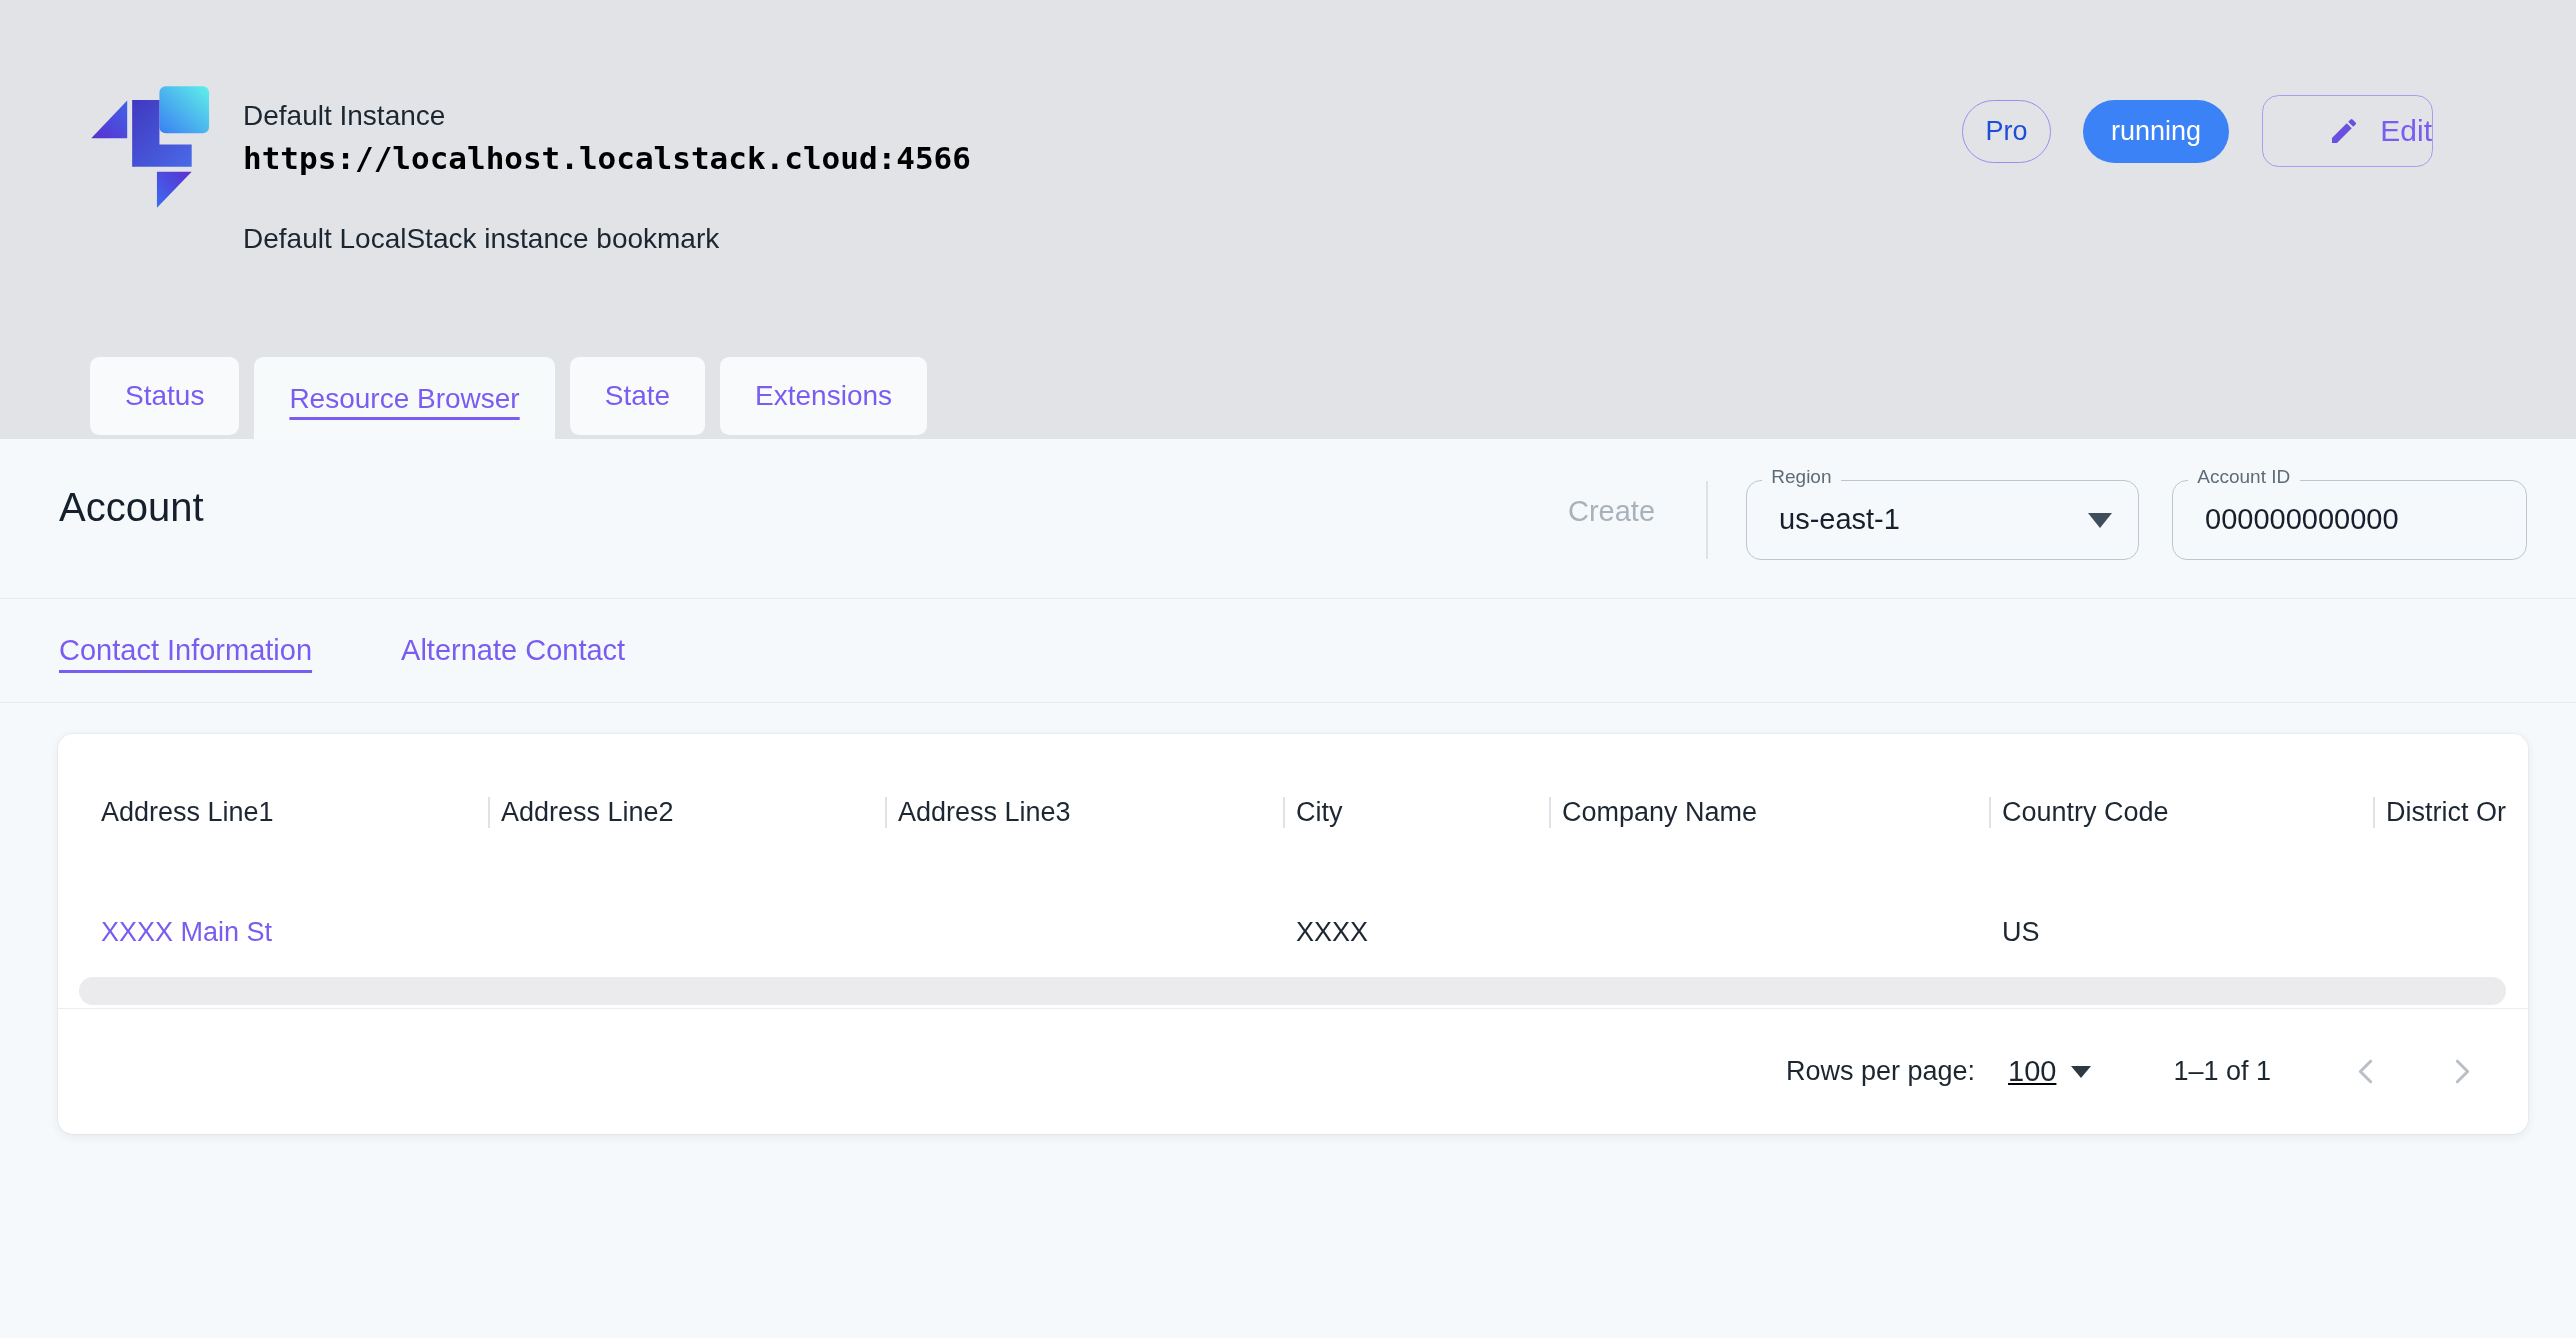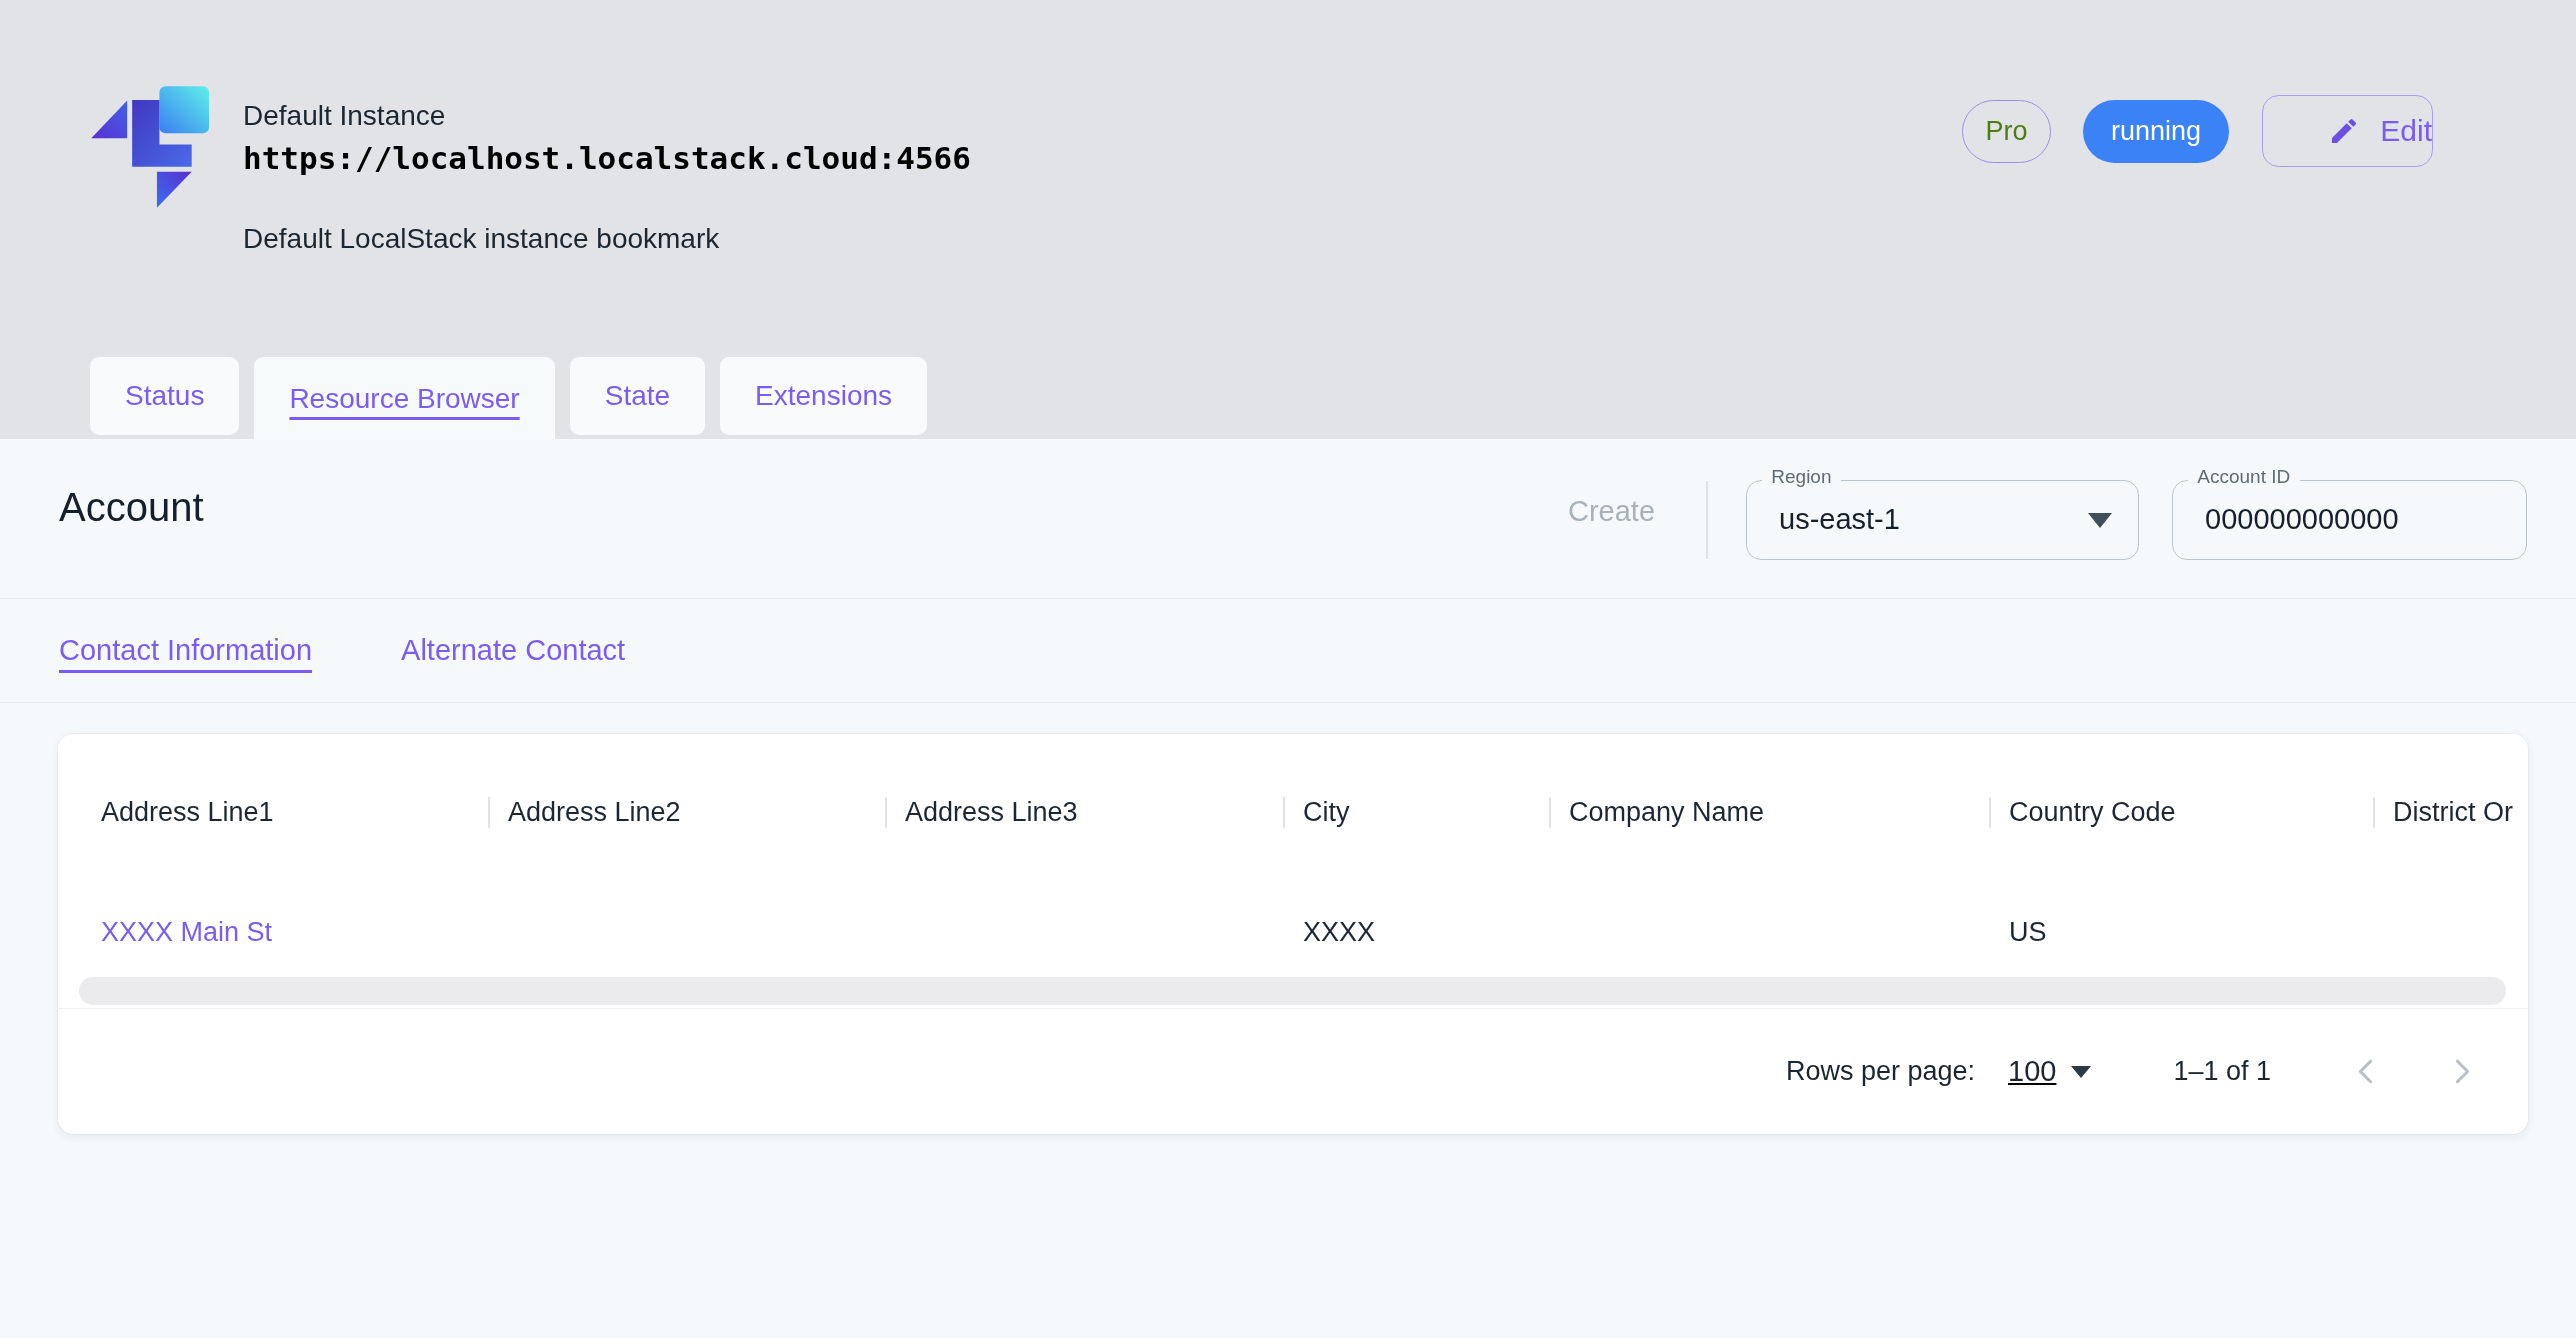--- a/index.html
+++ b/index.html
@@ -10,21 +10,21 @@
   
   .header { position:absolute; top:0; left:0; width:2576px; height:439px; background:#e1e3e7; }
   .logo { position:absolute; left:90px; top:85px; width:124px; height:124px; }
   .title-block { position:absolute; left:243px; top:98px; }
   .instance-name { font-size:28px; color:#1c2630; line-height:1.25; }
   .instance-url { font-family:"DejaVu Sans Mono", monospace; font-weight:bold; font-size:31px; color:#10192
 3; margin-top:7.4px; }
   .instance-desc { position:absolute; left:243px; top:223px; font-size:28px; color:#1c2630; }
   .chips { position:absolute; right:143px; top:92px; height:78px; display:flex; align-items:center; }
   .chip-pro { display:inline-flex; align-items:center; justify-content:center; width:89px; height:63px;
-    border:1.9px solid #9f8cf2; border-radius:32px; color:#4d7c0f; font-size:27px; background:transparent; }
+    border:1.9px solid #9f8cf2; border-radius:32px; color:#1d4ed8; font-size:27px; background:transparent; }
   .chip-running { display:inline-flex; align-items:center; justify-content:center; min-width:141px; height:63px;
     margin-left:32px; border-radius:32.5px; background:#3b82f6; color:#ffffff; font-size:27px; padding:0 28px; }
   .btn-edit { display:inline-flex; align-items:center; justify-content:flex-end; gap:20.4px; min-width:171px; height:72px;
     margin-left:33px; border:1.9px solid #aa9bf0; border-radius:16.7px; background:transparent; color:#7a5cf0;
     font-size:30px; cursor:pointer; font-family:inherit; }
 
   
   .tabs { position:absolute; left:90px; top:357px; display:flex; gap:15px; height:83px; align-items:flex-start; }
   .tab { display:flex; align-items:center; justify-content:flex-end; height:78px; padding:0 35px;
     background:#f9fafc; border-radius:9.3px; color:#7a5cf0; font-size:28px; font-weight:500; cursor:pointer; white-space:nowrap; }
@@ -54,21 +54,21 @@
     display:flex; align-items:center; padding-left:59px; gap:89px; }
   .subtab { font-size:29px; color:#7a5cf0; cursor:pointer; white-space:nowrap; }
   .subtab.active { text-decoration:underline; text-decoration-thickness:2.8px; text-underline-offset:10.2px; }
 
   
   .card { position:absolute; left:58px; top:295px; width:2470px; height:400px; background:#ffffff;
     border-radius:15px; box-shadow:0 2.8px 9.3px rgba(40,50,60,0.08), 0 0 0 0.9px #eef1f4; overflow:hidden; }
   .tgrid { position:absolute; left:0; top:0; width:2749px; }
   .thead { display:flex; height:156px; align-items:center; }
   .trow  { display:flex; height:85px;  align-items:center; }
-  .th, .td { flex:none; padding-left:20px; font-size:27px; color:#1d2733; white-space:nowrap; overflow:hidden; position:relative; }
+  .th, .td { flex:none; padding-left:13px; font-size:27px; color:#1d2733; white-space:nowrap; overflow:hidden; position:relative; }
   .th { font-weight:500; }
   .c0 { width:430px; padding-left:43px; }
   .c1 { width:397px; } .c2 { width:398px; } .c3 { width:266px; } .c4 { width:440px; } .c5 { width:384px; } .c6 { width:433px; }
   .th:not(.c0)::before { content:""; position:absolute; left:0; top:50%; transform:translateY(-50%);
     width:1.9px; height:43px; background:#dfe3e7; }
   .cell-link { color:#7a5cf0; cursor:pointer; }
 
   .hscrollbar { position:absolute; left:21.4px; top:243px; width:2427px; height:28px; border-radius:14px; background:#ebebed; cursor:pointer; }
   .footer-divider { position:absolute; left:0; top:274px; width:2470px; height:0.9px; background:#eceff1; }
 

